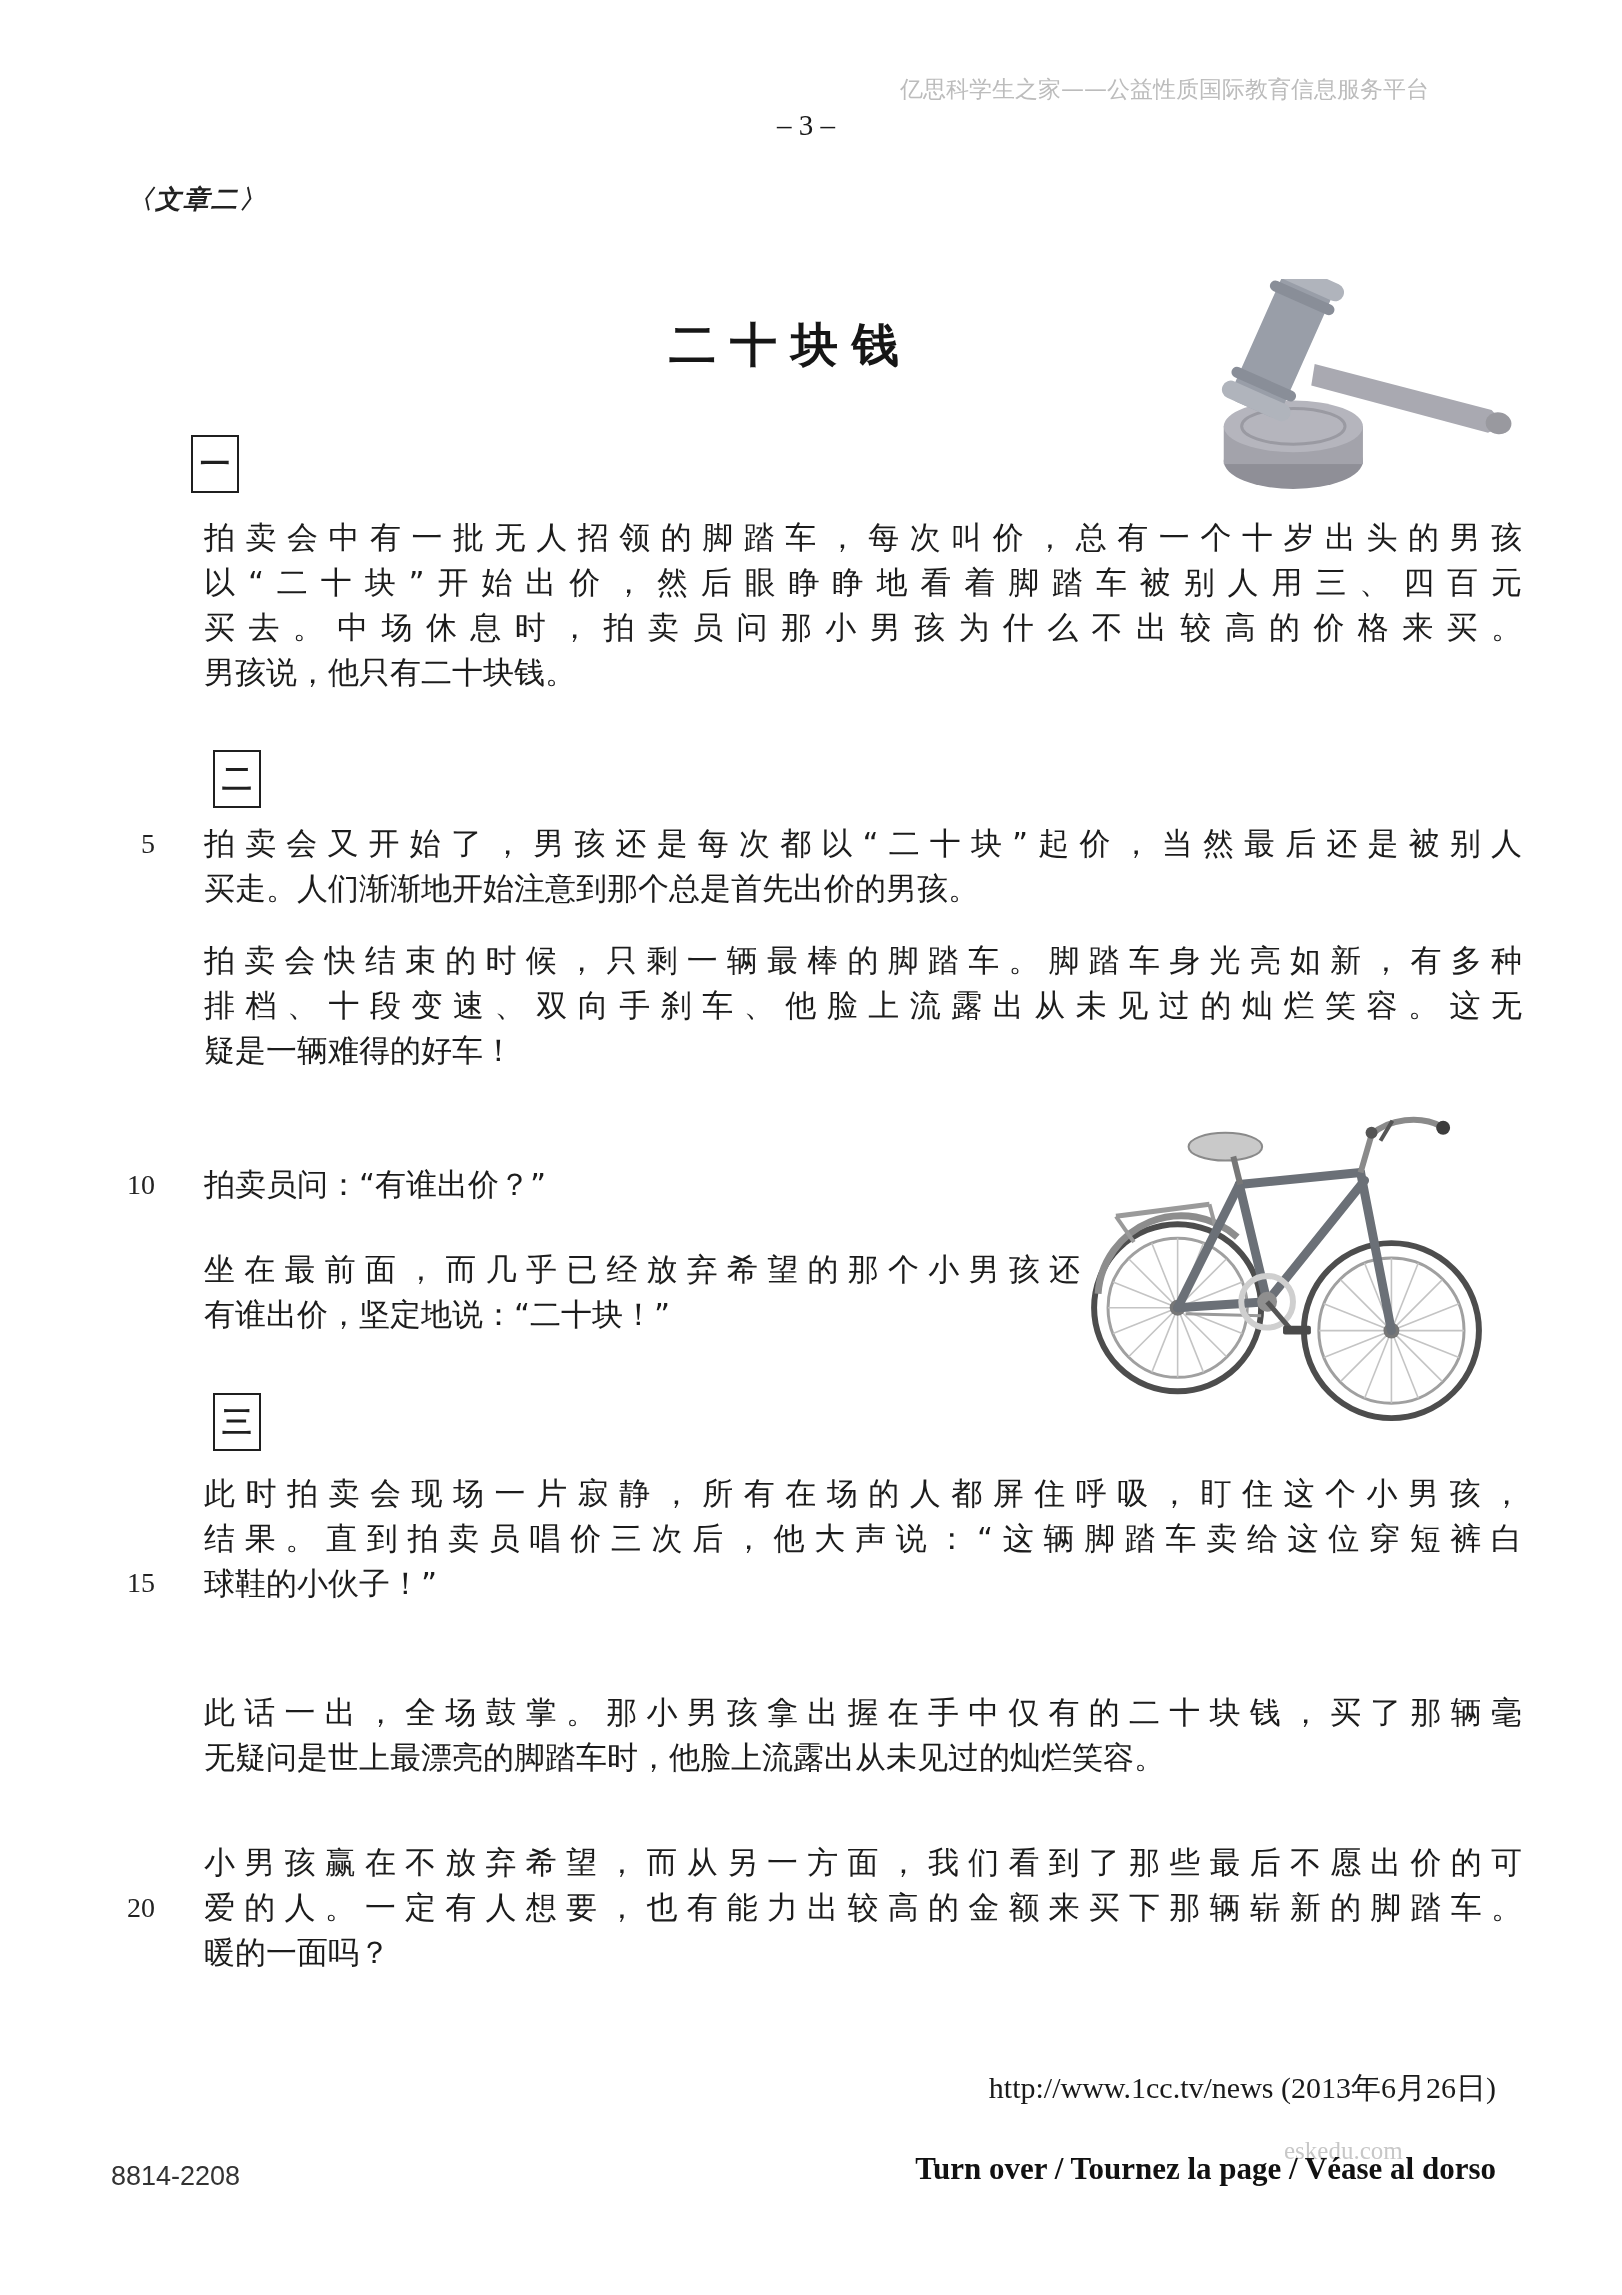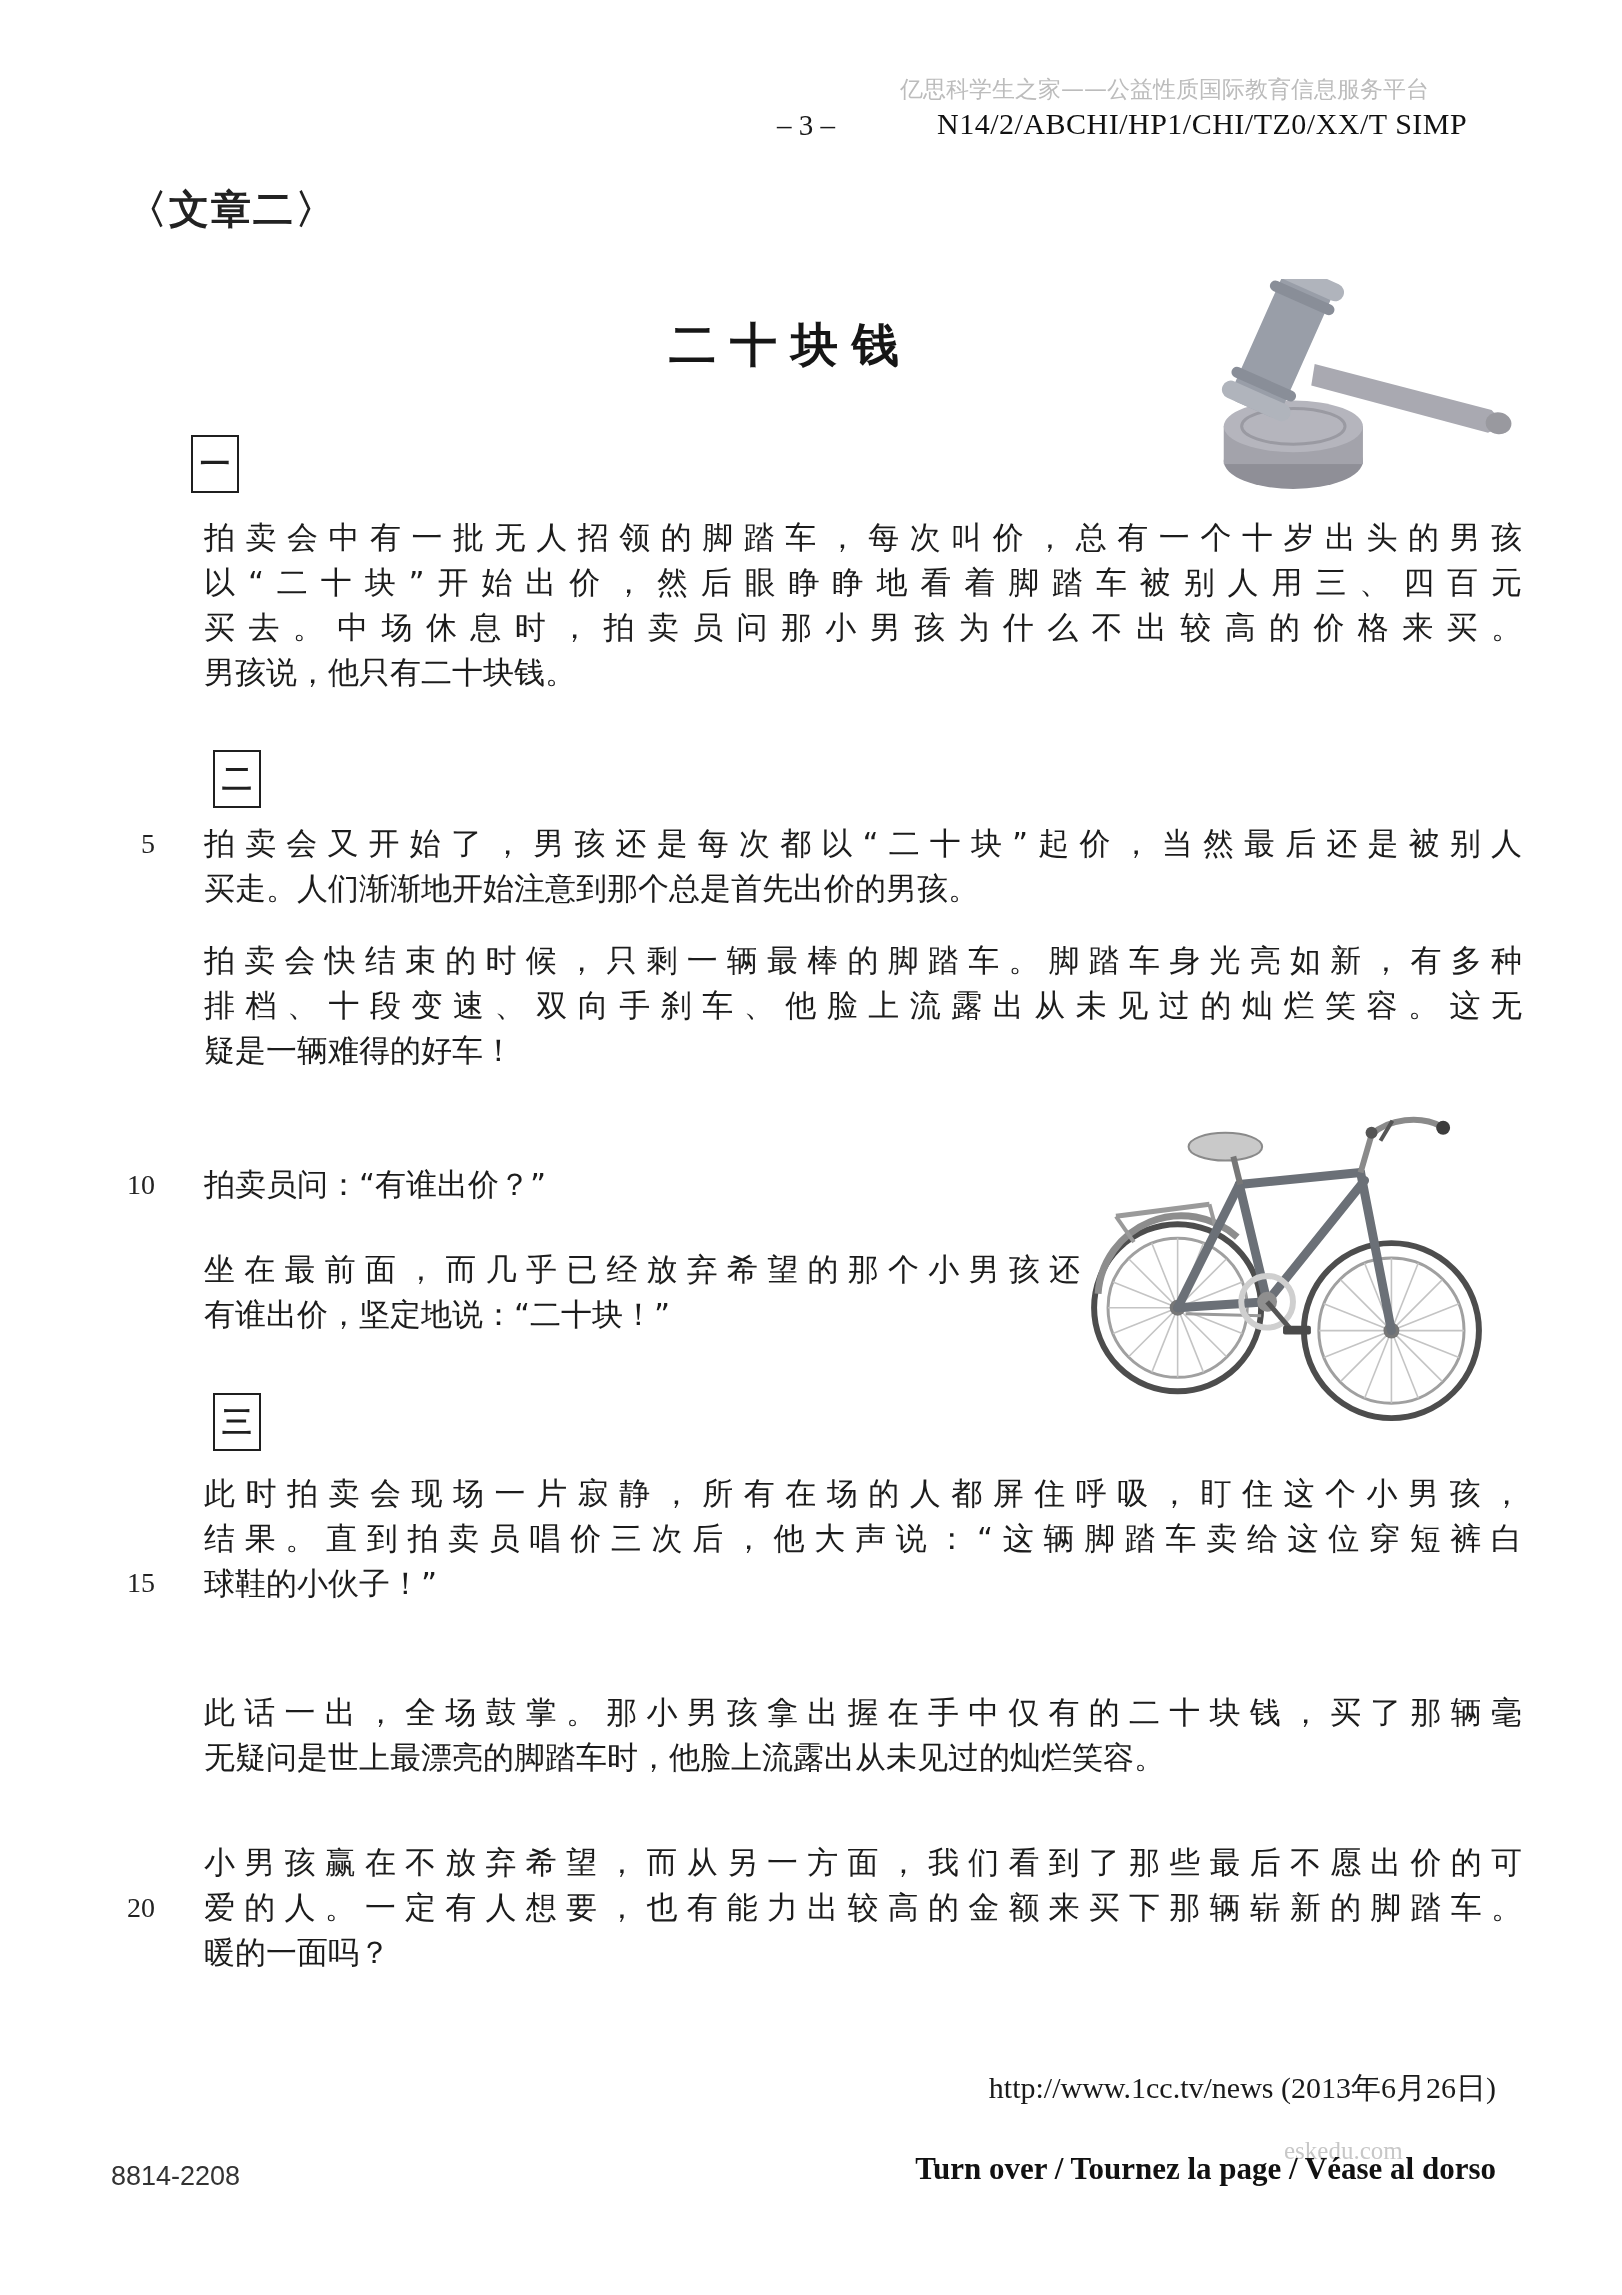--- a/index.html
+++ b/index.html
@@ -27,22 +27,22 @@
   }
   .exam-code{
     left:937px;top:107px;
     font-size:30px;color:#111;
     font-family:"Liberation Serif",serif;
     letter-spacing:0.5px;
   }
   
   .article-label{
     left:127px;top:182px;
-    font-size:40px;font-weight:600;
-    letter-spacing:2px;color:#222;
+    font-size:26px;font-weight:600;
+    letter-spacing:2px;color:#222;font-style:italic;
   }
   .doc-title{
     left:669px;top:314px;
     font-size:47px;font-weight:700;
     letter-spacing:14px;color:#161616;
   }
   
   .sec-box{
     width:44px;height:54px;
     border:2.5px solid #1f1f1f;
@@ -92,21 +92,20 @@
   }
   svg{display:block;}
 </style>
 </head>
 <body>
 
 <div class="page">
 
   <div class="abs site-wm">亿思科学生之家——公益性质国际教育信息服务平台</div>
   <div class="abs page-num">– 3 –</div>
-  <div class="abs exam-code">N14/2/ABCHI/HP1/CHI/TZ0/XX/T SIMP</div>
 
   <div class="abs article-label">〈文章二〉</div>
   <div class="abs doc-title">二十块钱</div>
 
   <div class="abs" style="left:1179px;top:279px;">
     <svg width="343" height="224" viewBox="0 0 345 225" aria-hidden="true">
 
       <ellipse cx="115" cy="183" rx="70" ry="28" fill="#8f8f97"></ellipse>
       <rect x="45" y="148" width="140" height="38" fill="#a3a3ab"></rect>
       <ellipse cx="115" cy="148" rx="70" ry="26" fill="#b5b5bd"></ellipse>

